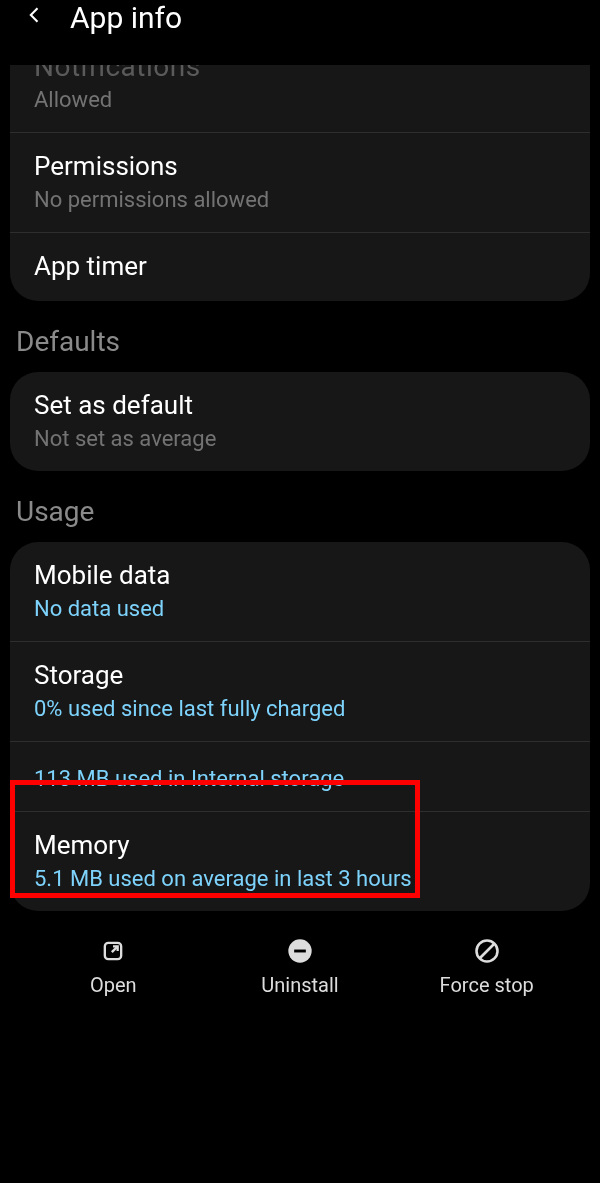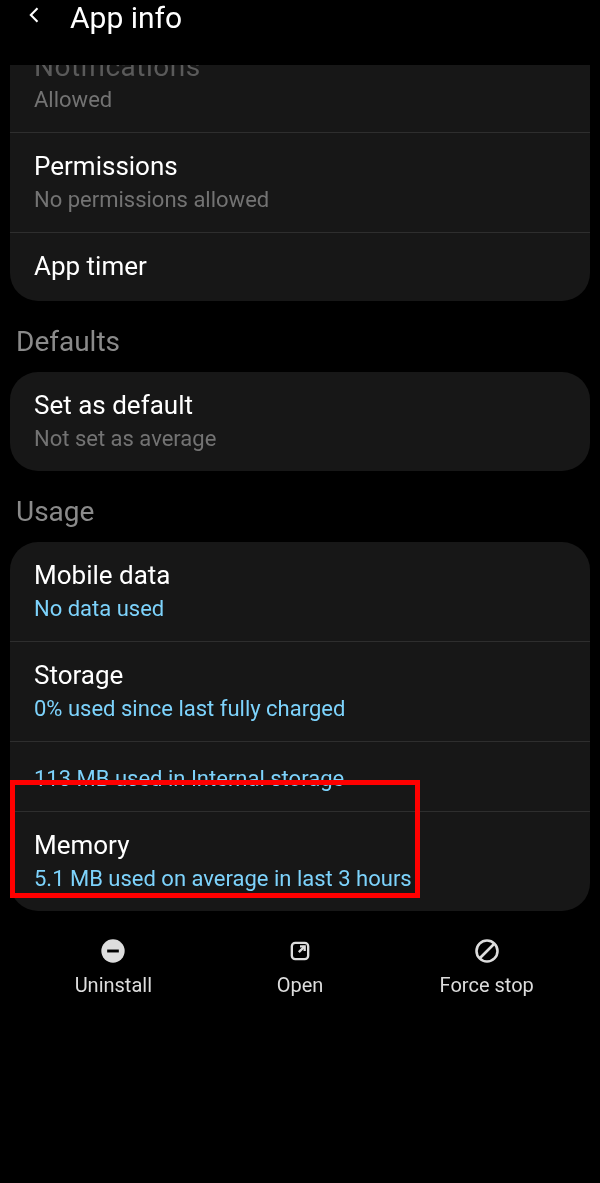--- a/index.html
+++ b/index.html
@@ -188,36 +188,36 @@
 
   <div class="details-panel">
     <div class="row-title">App details in store</div>
   </div>
 
   <div class="highlight-box" style="left:10px; top:780px; width:410px; height:118px;"></div>
 
   <div class="bottom-bar">
     <div class="bottom-btn">
       <div class="bottom-btn-icon">
-        <svg viewBox="0 0 24 24">
-          <circle cx="12" cy="12" r="10" fill="#ddd"></circle>
-          <line x1="7" y1="12" x2="17" y2="12" stroke="#000" stroke-width="2.5"></line>
-        </svg>
-      </div>
-      <div class="bottom-btn-label">Uninstall</div>
-    </div>
-    <div class="bottom-btn">
-      <div class="bottom-btn-icon">
         <svg viewBox="0 0 24 24" fill="none" stroke="#ddd" stroke-width="2">
           <rect x="5" y="5" width="14" height="14" rx="3"></rect>
           <line x1="11" y1="13" x2="16" y2="8"></line>
           <polyline points="12,8 16,8 16,12"></polyline>
         </svg>
       </div>
       <div class="bottom-btn-label">Open</div>
+    </div>
+    <div class="bottom-btn">
+      <div class="bottom-btn-icon">
+        <svg viewBox="0 0 24 24">
+          <circle cx="12" cy="12" r="10" fill="#ddd"></circle>
+          <line x1="7" y1="12" x2="17" y2="12" stroke="#000" stroke-width="2.5"></line>
+        </svg>
+      </div>
+      <div class="bottom-btn-label">Uninstall</div>
     </div>
     <div class="bottom-btn">
       <div class="bottom-btn-icon">
         <svg viewBox="0 0 24 24" fill="none" stroke="#ddd" stroke-width="2.2">
           <circle cx="12" cy="12" r="9"></circle>
           <line x1="6" y1="18" x2="18" y2="6"></line>
         </svg>
       </div>
       <div class="bottom-btn-label">Force stop</div>
     </div>

